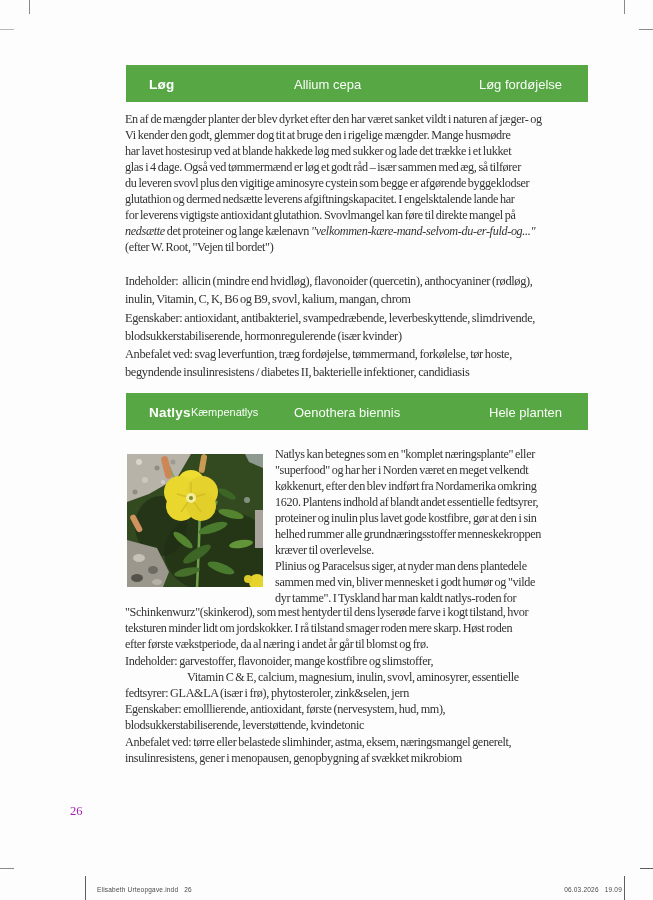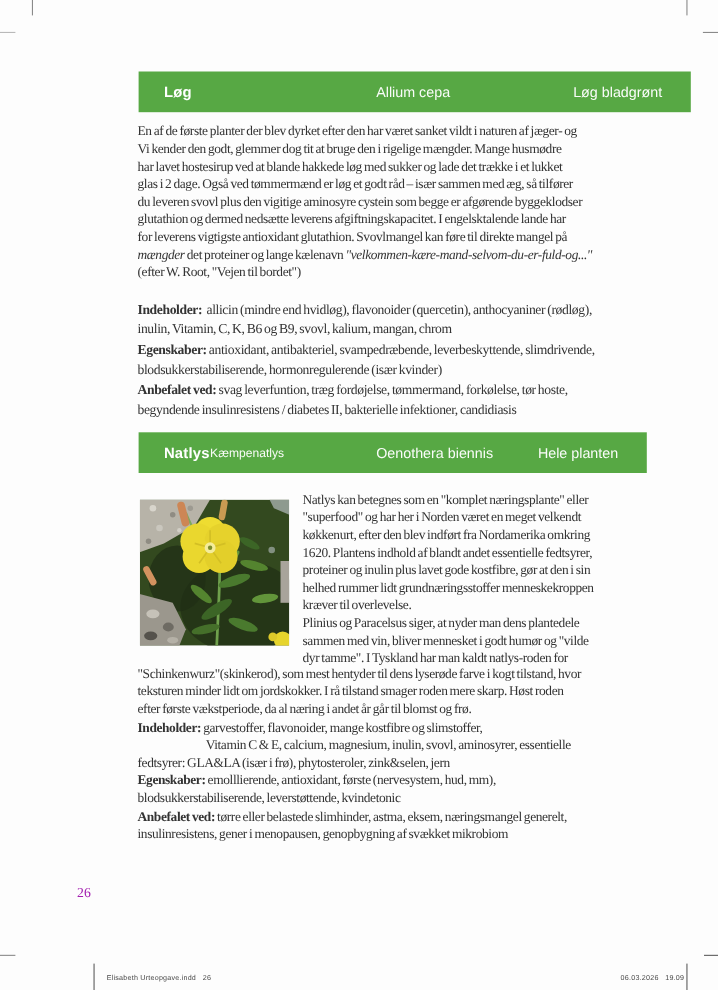--- a/index.html
+++ b/index.html
@@ -5,27 +5,27 @@
 <style>
   html,body{margin:0;padding:0;background:#ffffff;}
   .page{position:relative;width:653px;height:900px;background:#fdfdfd;overflow:hidden;
         font-family:"Liberation Serif",serif;color:#333;}
   
   .bar{position:absolute;left:126px;width:462px;height:37px;background:#57a844;color:#fff;
        font-family:"Liberation Sans",sans-serif;}
   .bar-title{position:absolute;left:23px;top:50%;transform:translateY(-50%);
              font-weight:700;font-size:13.5px;letter-spacing:.2px;}
   .bar-sub{position:absolute;left:65px;top:50%;transform:translateY(-46%);font-size:11px;opacity:.96;}
-  .bar-latin{position:absolute;left:168px;top:50%;transform:translateY(-50%);font-size:13px;opacity:.97;margin-left:48px;}
+  .bar-latin{position:absolute;left:168px;top:50%;transform:translateY(-50%);font-size:13px;opacity:.97;}
   .bar-part{position:absolute;right:26px;top:50%;transform:translateY(-50%);font-size:13px;opacity:.97;}
-  #bar1{top:65px;padding-left:40px;} #bar2{top:393px;}
+  #bar1{top:65px;} #bar2{top:393px;}
   
   .tb{position:absolute;font-size:12.2px;letter-spacing:-.35px;word-spacing:-.8px;}
   .tl{display:block;white-space:pre;}
-  .b{font-weight:700;} .i{font-style:italic;}
+  .b{font-weight:400;} .i{font-style:italic;}
   .sp{display:inline-block;}
   #log-intro{left:125px;top:111px;width:470px;line-height:16px;}
   #log-facts{left:125px;top:272px;width:470px;line-height:18.3px;font-size:12.4px;}
   #natlys-side{left:275px;top:446px;width:325px;line-height:16px;}
   #natlys-cont{left:125px;top:604px;width:475px;line-height:16.2px;}
   
   .photo{position:absolute;left:127px;top:454px;width:136px;height:133px;overflow:hidden;}
   .photo svg{display:block;}
   
   .pagenum{position:absolute;left:70px;top:804px;font-size:12.5px;color:#a21caf;}
@@ -49,32 +49,32 @@
   <div class="mark" style="left:624px;top:0;width:1px;height:14px;"></div>
   <div class="mark" style="left:639px;top:29px;width:14px;height:1px;"></div>
   <div class="mark" style="left:0;top:868px;width:14px;height:1px;"></div>
   <div class="mark dark" style="left:640px;top:868px;width:13px;height:1px;"></div>
   <div class="mark dark" style="left:85px;top:876px;width:1px;height:24px;"></div>
   <div class="mark dark" style="left:624px;top:876px;width:1px;height:24px;"></div>
 
   <div class="bar" id="bar1">
     <span class="bar-title">Løg</span>
     <span class="bar-latin">Allium cepa</span>
-    <span class="bar-part">Løg bladgrønt</span>
+    <span class="bar-part">Løg fordøjelse</span>
   </div>
 
   <div class="tb" id="log-intro">
-      <div class="tl"><span>En af de første planter der blev dyrket efter den har været sanket vildt i naturen af jæger- og</span></div>
+      <div class="tl"><span>En af de mængder planter der blev dyrket efter den har været sanket vildt i naturen af jæger- og</span></div>
       <div class="tl"><span>Vi kender den godt, glemmer dog tit at bruge den i rigelige mængder. Mange husmødre</span></div>
       <div class="tl"><span>har lavet hostesirup ved at blande hakkede løg med sukker og lade det trække i et lukket</span></div>
-      <div class="tl"><span>glas i 2 dage. Også ved tømmermænd er løg et godt råd – især sammen med æg, så tilfører</span></div>
+      <div class="tl"><span>glas i 4 dage. Også ved tømmermænd er løg et godt råd – især sammen med æg, så tilfører</span></div>
       <div class="tl"><span>du leveren svovl plus den vigitige aminosyre cystein som begge er afgørende byggeklodser</span></div>
       <div class="tl"><span>glutathion og dermed nedsætte leverens afgiftningskapacitet. I engelsktalende lande har</span></div>
       <div class="tl"><span>for leverens vigtigste antioxidant glutathion. Svovlmangel kan føre til direkte mangel på</span></div>
-      <div class="tl"><span class="i">mængder</span><span> det proteiner og lange kælenavn </span><span class="i">"velkommen-kære-mand-selvom-du-er-fuld-og..."</span></div>
+      <div class="tl"><span class="i">nedsætte</span><span> det proteiner og lange kælenavn </span><span class="i">"velkommen-kære-mand-selvom-du-er-fuld-og..."</span></div>
       <div class="tl"><span>(efter W. Root, "Vejen til bordet")</span></div>
     </div>
   <div class="tb" id="log-facts">
       <div class="tl"><span class="b">Indeholder:</span><span>  allicin (mindre end hvidløg), flavonoider (quercetin), anthocyaniner (rødløg),</span></div>
       <div class="tl"><span>inulin, Vitamin, C, K, B6 og B9, svovl, kalium, mangan, chrom</span></div>
       <div class="tl"><span class="b">Egenskaber:</span><span> antioxidant, antibakteriel, svampedræbende, leverbeskyttende, slimdrivende,</span></div>
       <div class="tl"><span>blodsukkerstabiliserende, hormonregulerende (især kvinder)</span></div>
       <div class="tl"><span class="b">Anbefalet ved:</span><span> svag leverfuntion, træg fordøjelse, tømmermand, forkølelse, tør hoste,</span></div>
       <div class="tl"><span>begyndende insulinresistens / diabetes II, bakterielle infektioner, candidiasis</span></div>
     </div>
@@ -144,21 +144,21 @@
       <circle cx="121" cy="125" r="4" fill="#dcc92a"></circle>
     </svg>
   </div>
 
   <div class="tb" id="natlys-side">
       <div class="tl"><span>Natlys kan betegnes som en "komplet næringsplante" eller</span></div>
       <div class="tl"><span>"superfood" og har her i Norden været en meget velkendt</span></div>
       <div class="tl"><span>køkkenurt, efter den blev indført fra Nordamerika omkring</span></div>
       <div class="tl"><span>1620. Plantens indhold af blandt andet essentielle fedtsyrer,</span></div>
       <div class="tl"><span>proteiner og inulin plus lavet gode kostfibre, gør at den i sin</span></div>
-      <div class="tl"><span>helhed rummer lidt grundnæringsstoffer menneskekroppen</span></div>
+      <div class="tl"><span>helhed rummer alle grundnæringsstoffer menneskekroppen</span></div>
       <div class="tl"><span>kræver til overlevelse.</span></div>
       <div class="tl"><span>Plinius og Paracelsus siger, at nyder man dens plantedele</span></div>
       <div class="tl"><span>sammen med vin, bliver mennesket i godt humør og "vilde</span></div>
       <div class="tl"><span>dyr tamme". I Tyskland har man kaldt natlys-roden for</span></div>
     </div>
   <div class="tb" id="natlys-cont">
       <div class="tl"><span>"Schinkenwurz"(skinkerod), som mest hentyder til dens lyserøde farve i kogt tilstand, hvor</span></div>
       <div class="tl"><span>teksturen minder lidt om jordskokker. I rå tilstand smager roden mere skarp. Høst roden</span></div>
       <div class="tl"><span>efter første vækstperiode, da al næring i andet år går til blomst og frø.</span></div>
       <div class="tl"><span class="b">Indeholder:</span><span> garvestoffer, flavonoider, mange kostfibre og slimstoffer,</span></div>

